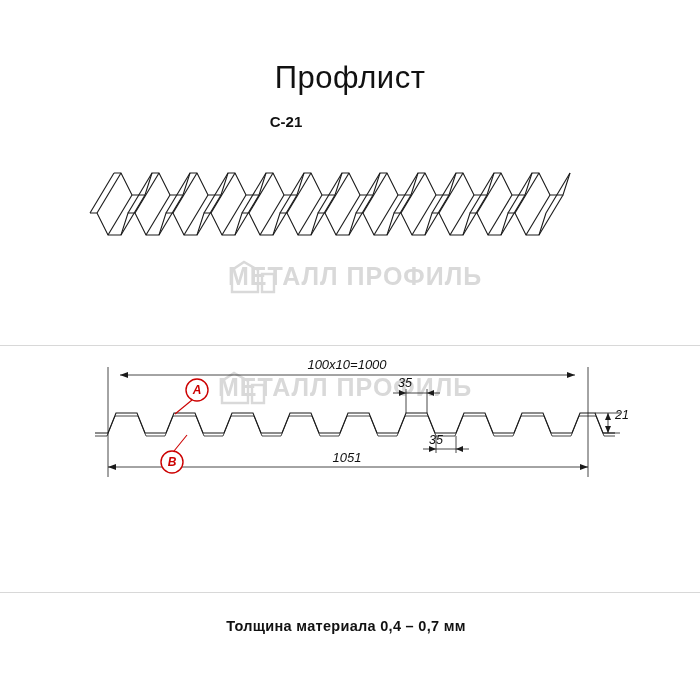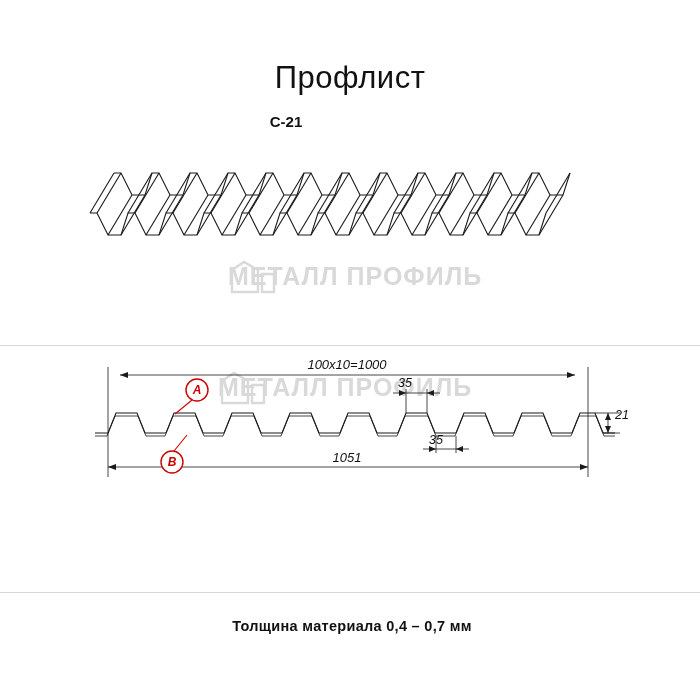--- a/index.html
+++ b/index.html
@@ -56,21 +56,20 @@
   }
   .footer {
     position: absolute;
     left: 0; top: 618px;
     width: 692px;
     text-align: center;
     font-size: 14.5px;
     font-weight: bold;
     letter-spacing: 0.3px;
     color: #111;
-    padding-left: 6px;
   }
   .hr-top {
     position: absolute;
     left: 0; top: 345px;
     width: 700px;
     height: 1px;
     background: #d8d8d8;
   }
   .hr-bottom {
     position: absolute;

